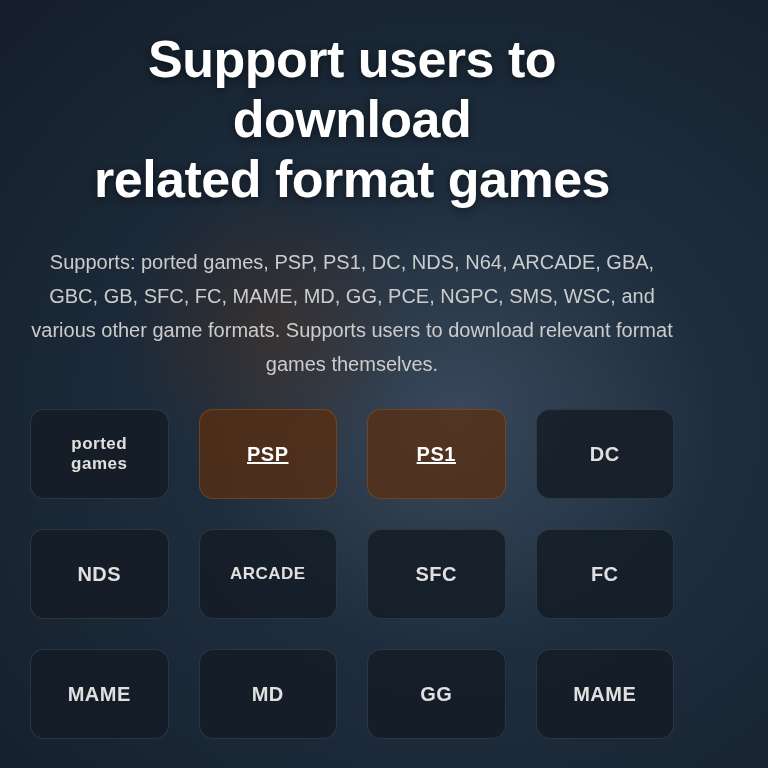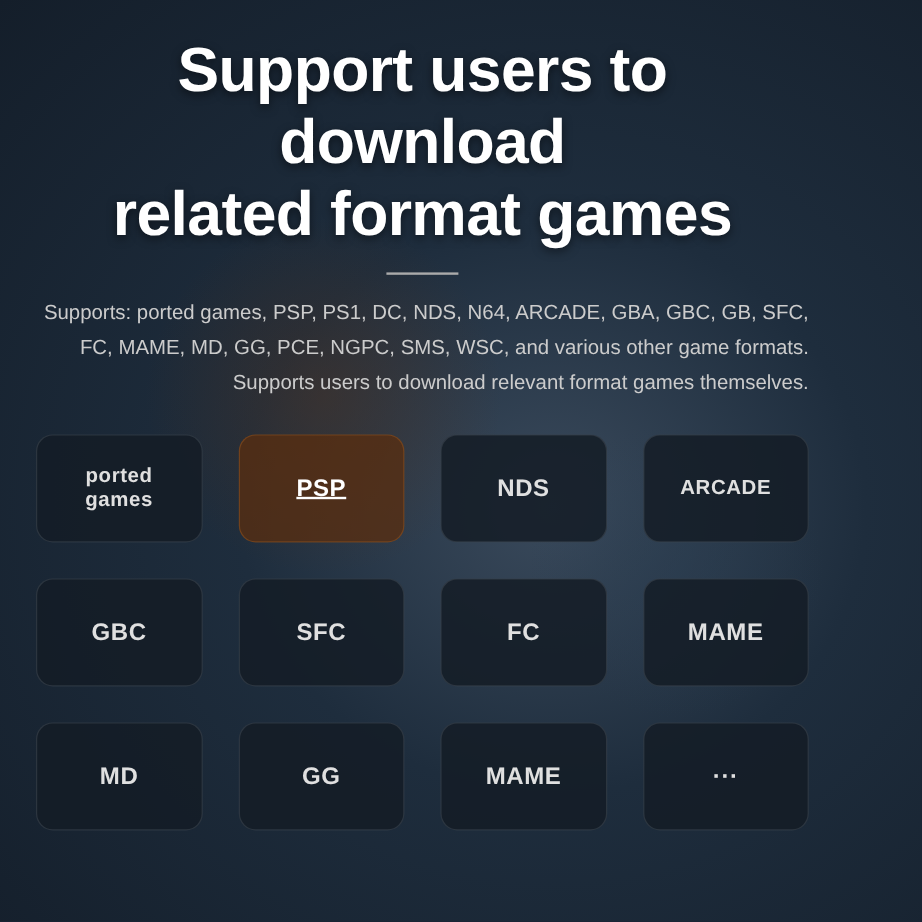--- a/index.html
+++ b/index.html
@@ -63,22 +63,22 @@
 
     .divider {
       width: 60px;
       height: 2px;
       background: #aaaaaa;
       margin: 0 auto 18px auto;
     }
 
     .subtitle {
       color: #cccccc;
-      font-size: 17px;
-      text-align: right;
+      font-size: 20px;
+      text-align: center;
       line-height: 1.7;
       max-width: 680px;
       margin-bottom: 28px;
     }
 
     .grid {
       display: grid;
       grid-template-columns: repeat(4, 1fr);
       gap: 30px;
       width: 100%;
@@ -139,28 +139,31 @@
   <p class="subtitle">Supports: ported games, PSP, PS1, DC, NDS, N64, ARCADE, GBA, GBC, GB, SFC, FC, MAME, MD, GG, PCE, NGPC, SMS, WSC, and various other game formats. Supports users to download relevant format games themselves.</p>
 
   <div class="grid" id="format-grid">
       <div class="card">
         <span class="card-label small-text" style="white-space: pre-line;">ported
 games</span>
       </div>
       <div class="card active">
         <span class="card-label">PSP</span>
       </div>
+      <div class="card active">
+        <span class="card-label">PS1</span>
+      </div>
+      <div class="card">
+        <span class="card-label">DC</span>
+      </div>
       <div class="card">
         <span class="card-label">NDS</span>
       </div>
       <div class="card">
         <span class="card-label small-text">ARCADE</span>
-      </div>
-      <div class="card">
-        <span class="card-label">GBC</span>
       </div>
       <div class="card">
         <span class="card-label">SFC</span>
       </div>
       <div class="card">
         <span class="card-label">FC</span>
       </div>
       <div class="card">
         <span class="card-label">MAME</span>
       </div>

